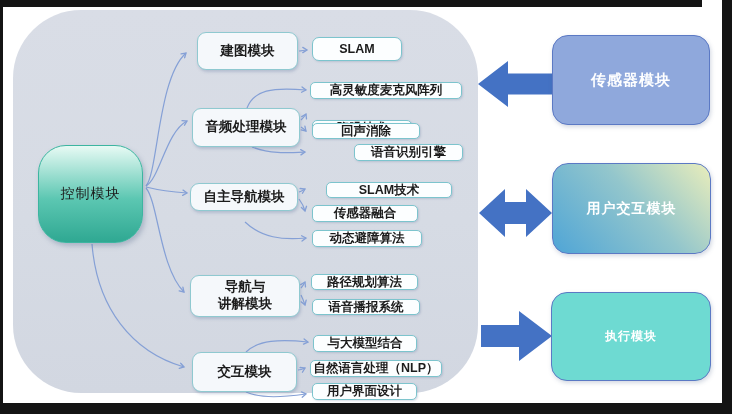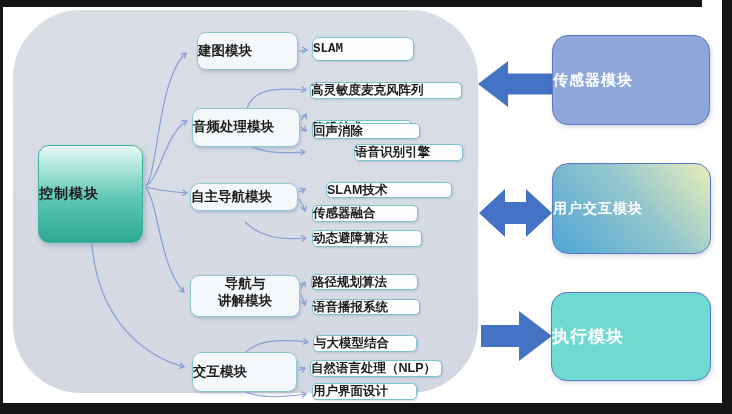--- a/index.html
+++ b/index.html
@@ -34,25 +34,25 @@
   .frame.right{left:722px;top:0;width:10px;height:414px;}
   .frame.bottom{left:0;top:403px;width:732px;height:11px;}
   .canvas-blob{
     position:absolute;left:13px;top:10px;width:465px;height:383px;
     background:linear-gradient(180deg,#d9dde6 0%,var(--canvas-fill) 55%,#d2d7e1 100%);
     border-radius:68px;
   }
   svg.overlay{position:absolute;left:0;top:0;pointer-events:none;}
   .link{fill:none;stroke:var(--connector-line);stroke-width:1.2;}
   .bigarrow{fill:var(--arrow-blue);}
-  .box{position:absolute;display:flex;align-items:center;text-align:center;box-sizing:border-box;}
+  .box{position:absolute;display:flex;align-items:center;justify-content:center;text-align:center;box-sizing:border-box;}
   .root{
     background:linear-gradient(180deg,var(--root-fill-top) 0%,#5cc7b2 55%,var(--root-fill-bottom) 100%);
-    border:1px solid var(--root-border);border-radius:11px;
-    font-size:14px;font-weight:bold;letter-spacing:1px;
+    border:1px solid var(--root-border);border-radius:28px;
+    font-size:14px;font-weight:normal;letter-spacing:1px;
     box-shadow:2px 3px 5px rgba(90,110,140,.35);
   }
   .node{
     background:var(--node-fill);
     border:1.2px solid var(--node-border);border-radius:9px;
     font-size:13.5px;font-weight:bold;
     box-shadow:1px 2px 3px rgba(100,120,160,.3);
     line-height:1.25;
   }
   .leaf{
@@ -62,21 +62,21 @@
     box-shadow:1px 1px 2px rgba(100,120,160,.25);
     white-space:nowrap;
   }
   .side-box{
     border:1.5px solid var(--sensor-border);border-radius:16px;
     color:var(--text-white);font-weight:bold;letter-spacing:1px;
     box-shadow:1px 2px 4px rgba(80,100,140,.25);
   }
   .side-sensor{background:var(--sensor-fill);font-size:15px;}
   .side-interact{background:linear-gradient(48deg,var(--interact-fill-start) 0%,var(--interact-fill-mid) 55%,var(--interact-fill-end) 100%);font-size:14px;}
-  .side-exec{background:var(--exec-fill);font-size:17px;}
+  .side-exec{background:var(--exec-fill);font-size:12px;}
 </style>
 </head>
 <body>
 
 <div class="stage">
 
   <div class="frame top"></div>
   <div class="frame left"></div>
   <div class="frame right"></div>
   <div class="frame bottom"></div>
@@ -127,21 +127,21 @@
     <span>自主导航模块</span>
   </div>
   <div class="box node" style="left:190px;top:275px;width:110px;height:42px;flex-direction:column;">
     <span>导航与</span>
     <span>讲解模块</span>
   </div>
   <div class="box node" style="left:192px;top:352px;width:105px;height:40px;">
     <span>交互模块</span>
   </div>
 
-  <div class="box leaf" style="left:312px;top:37px;width:102px;height:24px;border-radius:7px;font-family:Liberation Mono, monospace;">
+  <div class="box leaf" style="left:312px;top:37px;width:90px;height:24px;border-radius:7px;">
     <span>SLAM</span>
   </div>
   <div class="box leaf" style="left:310px;top:82px;width:152px;height:17px;">
     <span>高灵敏度麦克风阵列</span>
   </div>
   <div class="box leaf" style="left:312px;top:120px;width:100px;height:17px;">
     <span>降噪技术</span>
   </div>
   <div class="box leaf" style="left:312px;top:123px;width:108px;height:16px;">
     <span>回声消除</span>

